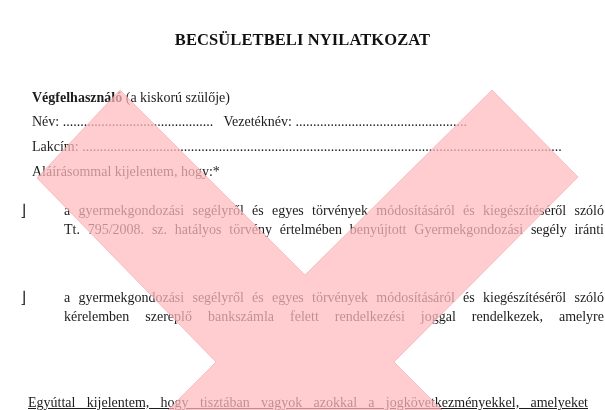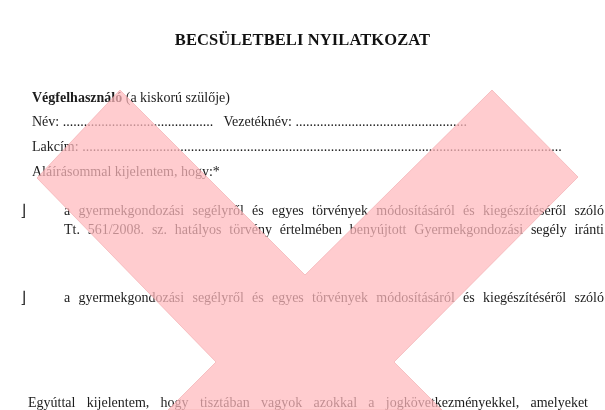--- a/index.html
+++ b/index.html
@@ -25,21 +25,21 @@
       font-size: 16px; color: #333;
     }
     .para {
       position: absolute; left: 28px; width: 540px;
       font-size: 14px; line-height: 19px; text-align: justify; color: #1c1c1c; margin-left: 16px;
     }
     .para span { display: block; text-align: justify; text-align-last: justify; }
     .para span.last { text-align-last: left; }
     .final {
       position: absolute; left: 28px; top: 395px; width: 560px; font-size: 14px;
-      text-align: justify; text-align-last: justify; color: #1c1c1c; white-space: nowrap;
+      text-align: justify; text-align-last: justify; color: #1c1c1c; white-space: nowrap; text-decoration: underline;
     }
     .overlay { position: absolute; left: 0; top: 0; width: 605px; height: 410px; pointer-events: none; }
   </style>
 </head>
 <body>
 
 <div class="page">
   <div class="title">BECSÜLETBELI NYILATKOZAT</div>
 
   <div class="line" style="top:90px;">
@@ -58,28 +58,29 @@
     <span>Lakcím:</span>
     <span class="dots" style="display:inline-block;width:518px;overflow:hidden;vertical-align:bottom;">.........................................................................................................................................</span>
   </div>
 
   <div class="line" style="top:164px;">Aláírásommal kijelentem, hogy:*</div>
 
   <div class="bullet-block" style="top:201px;">
     <span class="bullet">⌋</span>
     <div class="para">
       <span>a gyermekgondozási segélyről és egyes törvények módosításáról és kiegészítéséről szóló</span>
-      <span>Tt. 561/2008. sz. hatályos törvény értelmében benyújtott Gyermekgondozási segély iránti</span>
+      <span>Tt. 795/2008. sz. hatályos törvény értelmében benyújtott Gyermekgondozási segély iránti</span>
     </div>
   </div>
 
   <div class="bullet-block" style="top:288px;">
     <span class="bullet">⌋</span>
     <div class="para">
       <span>a gyermekgondozási segélyről és egyes törvények módosításáról és kiegészítéséről szóló</span>
+      <span>kérelemben szereplő bankszámla felett rendelkezési joggal rendelkezek, amelyre</span>
     </div>
   </div>
 
   <div class="final">Egyúttal kijelentem, hogy tisztában vagyok azokkal a jogkövetkezményekkel, amelyeket</div>
 </div>
 
 <svg class="overlay" viewBox="0 0 605 410" width="605" height="410">
   <polygon points="120,90 305,275 492,90 578,177 394,362 442,410 168,410 216,362 37,178" fill="#ffb8bc" fill-opacity="0.72" stroke="#f0a6aa" stroke-opacity="0.6" stroke-width="1"></polygon>
 </svg>
 

